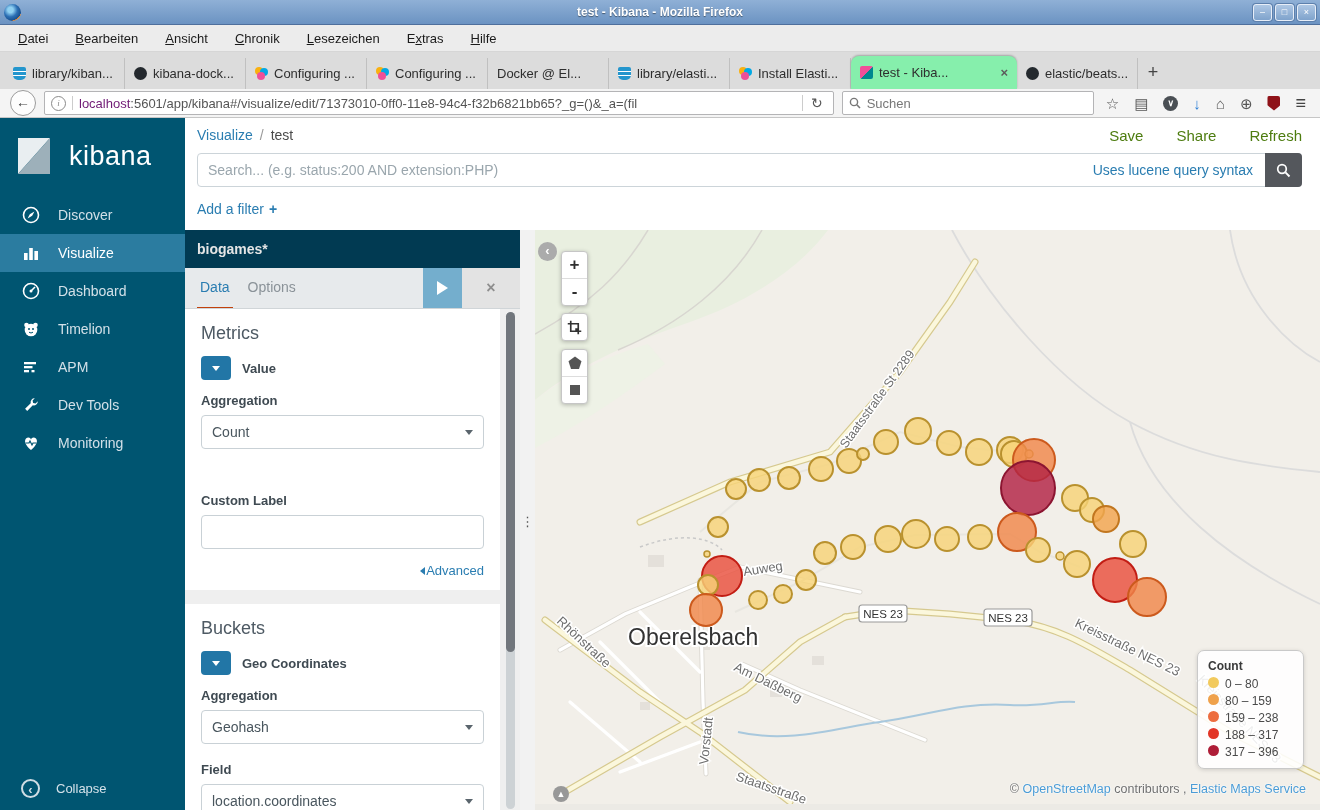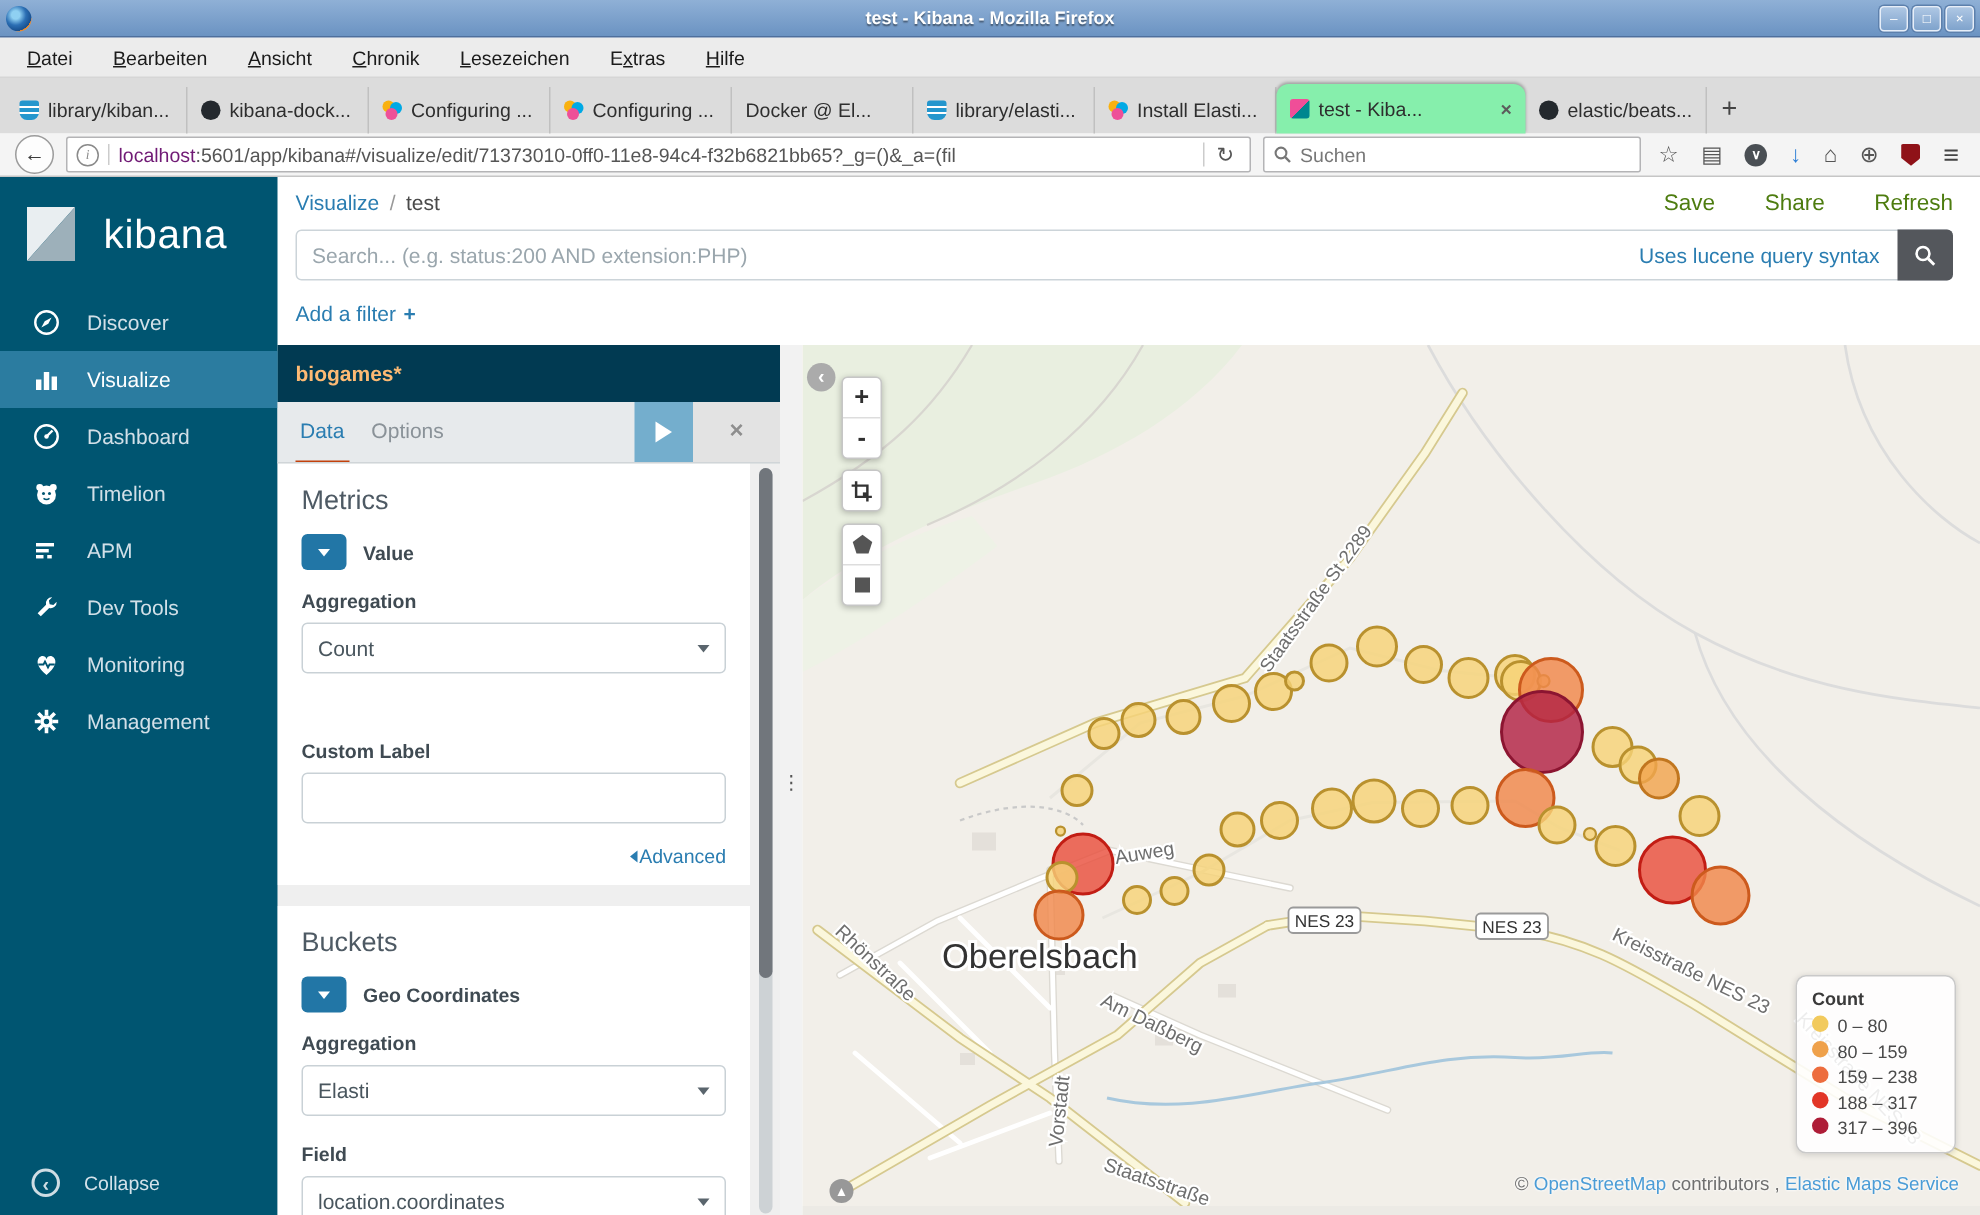--- a/index.html
+++ b/index.html
@@ -86,21 +86,21 @@
   .kb-search-box .ph{color:#9aa6ad;font-size:14px}
   .lucene{margin-left:auto;color:#2a7db1;font-size:14px;margin-right:48px}
   .kb-search-btn{position:absolute;right:-1px;top:-1px;bottom:-1px;width:37px;background:#54575c;
     border-radius:0 4px 4px 0;display:flex;align-items:center;justify-content:center}
   .kb-filter{height:42px;background:#fff;display:flex;align-items:center;padding-left:12px}
   .kb-filter .txt{color:#2a7db1;font-size:14px}
   .kb-filter .plus{color:#2a7db1;font-size:14px;font-weight:bold;margin-left:5px}
   .kb-content{flex:1;display:flex;min-height:0}
   
   .editor{width:335px;flex:none;display:flex;flex-direction:column;background:#efefef}
-  .ed-head{height:38px;background:#013a52;color:#fdba74;font-weight:bold;font-size:14px;
+  .ed-head{height:38px;background:#013a52;color:#e5e5e5;font-weight:bold;font-size:14px;
     line-height:38px;padding-left:12px;flex:none}
   .ed-tabs{height:40px;background:#e7eaec;border-bottom:1px solid #d0d5d8;position:relative;
     display:flex;align-items:stretch;flex:none}
   .ed-tab{margin-left:12px;font-size:14px;line-height:38px;color:#8a9298;padding:0 3px}
   .ed-tab.active{color:#2a7db1;border-bottom:1px solid #c2410c}
   .play-btn{position:absolute;right:58px;top:0;width:39px;height:40px;background:#74aecd;
     display:flex;align-items:center;justify-content:center}
   .play-tri{width:0;height:0;border-left:11px solid #fff;border-top:7px solid transparent;
     border-bottom:7px solid transparent}
   .ed-close{position:absolute;right:0;top:0;width:58px;height:40px;background:#e3e3e3;
@@ -314,37 +314,20 @@
             </svg></span>
           <span>Dev Tools</span>
         </div>
         <div class="side-item">
           <span class="ic"><svg viewBox="0 0 20 20">
               <path d="M10,17 C4,12 3,8 5,5.5 C7,3.5 9.5,4.5 10,6.5 C10.5,4.5 13,3.5 15,5.5 C17,8 16,12 10,17 Z" fill="#fff"></path>
               <path d="M4.5,10 h3.5 l1,-2 2,4 1,-2 h3.5" stroke="#005571" stroke-width="1.2" fill="none"></path>
             </svg></span>
           <span>Monitoring</span>
         </div>
-        <div class="side-item">
-          <span class="ic"><svg viewBox="0 0 20 20">
-              <circle cx="10" cy="10" r="4.2" fill="#fff"></circle>
-              <g stroke="#fff" stroke-width="2.4">
-                <line x1="10" y1="2.2" x2="10" y2="6"></line>
-                <line x1="10" y1="14" x2="10" y2="17.8"></line>
-                <line x1="2.2" y1="10" x2="6" y2="10"></line>
-                <line x1="14" y1="10" x2="17.8" y2="10"></line>
-                <line x1="4.5" y1="4.5" x2="7.2" y2="7.2"></line>
-                <line x1="12.8" y1="12.8" x2="15.5" y2="15.5"></line>
-                <line x1="15.5" y1="4.5" x2="12.8" y2="7.2"></line>
-                <line x1="4.5" y1="15.5" x2="7.2" y2="12.8"></line>
-              </g>
-              <circle cx="10" cy="10" r="1.8" fill="#005571"></circle>
-            </svg></span>
-          <span>Management</span>
-        </div>
       </nav>
     <div class="collapse">
       <span class="collapse-circ">‹</span>
       <span class="lbl">Collapse</span>
     </div>
   </aside>
 
   <div class="main">
     <div class="kb-topbar">
       <span class="crumb-link">Visualize</span>
@@ -410,21 +393,21 @@
           <div class="card" style="min-height:252px">
             <div class="sec-h">Buckets</div>
             <div class="agg-row">
               <span class="agg-btn">
                   <span class="caret-w"></span>
                 </span>
               <span class="agg-lbl">Geo Coordinates</span>
             </div>
             <div class="f-lbl">Aggregation</div>
             <div class="kb-select">
-              <span>Elasti</span>
+              <span>Geohash</span>
               <span class="caret"></span>
             </div>
             <div class="f-lbl" style="margin-top:18px">Field</div>
             <div class="kb-select">
               <span>location.coordinates</span>
               <span class="caret"></span>
             </div>
 
           </div>
           <div class="ed-scrolltrack">

